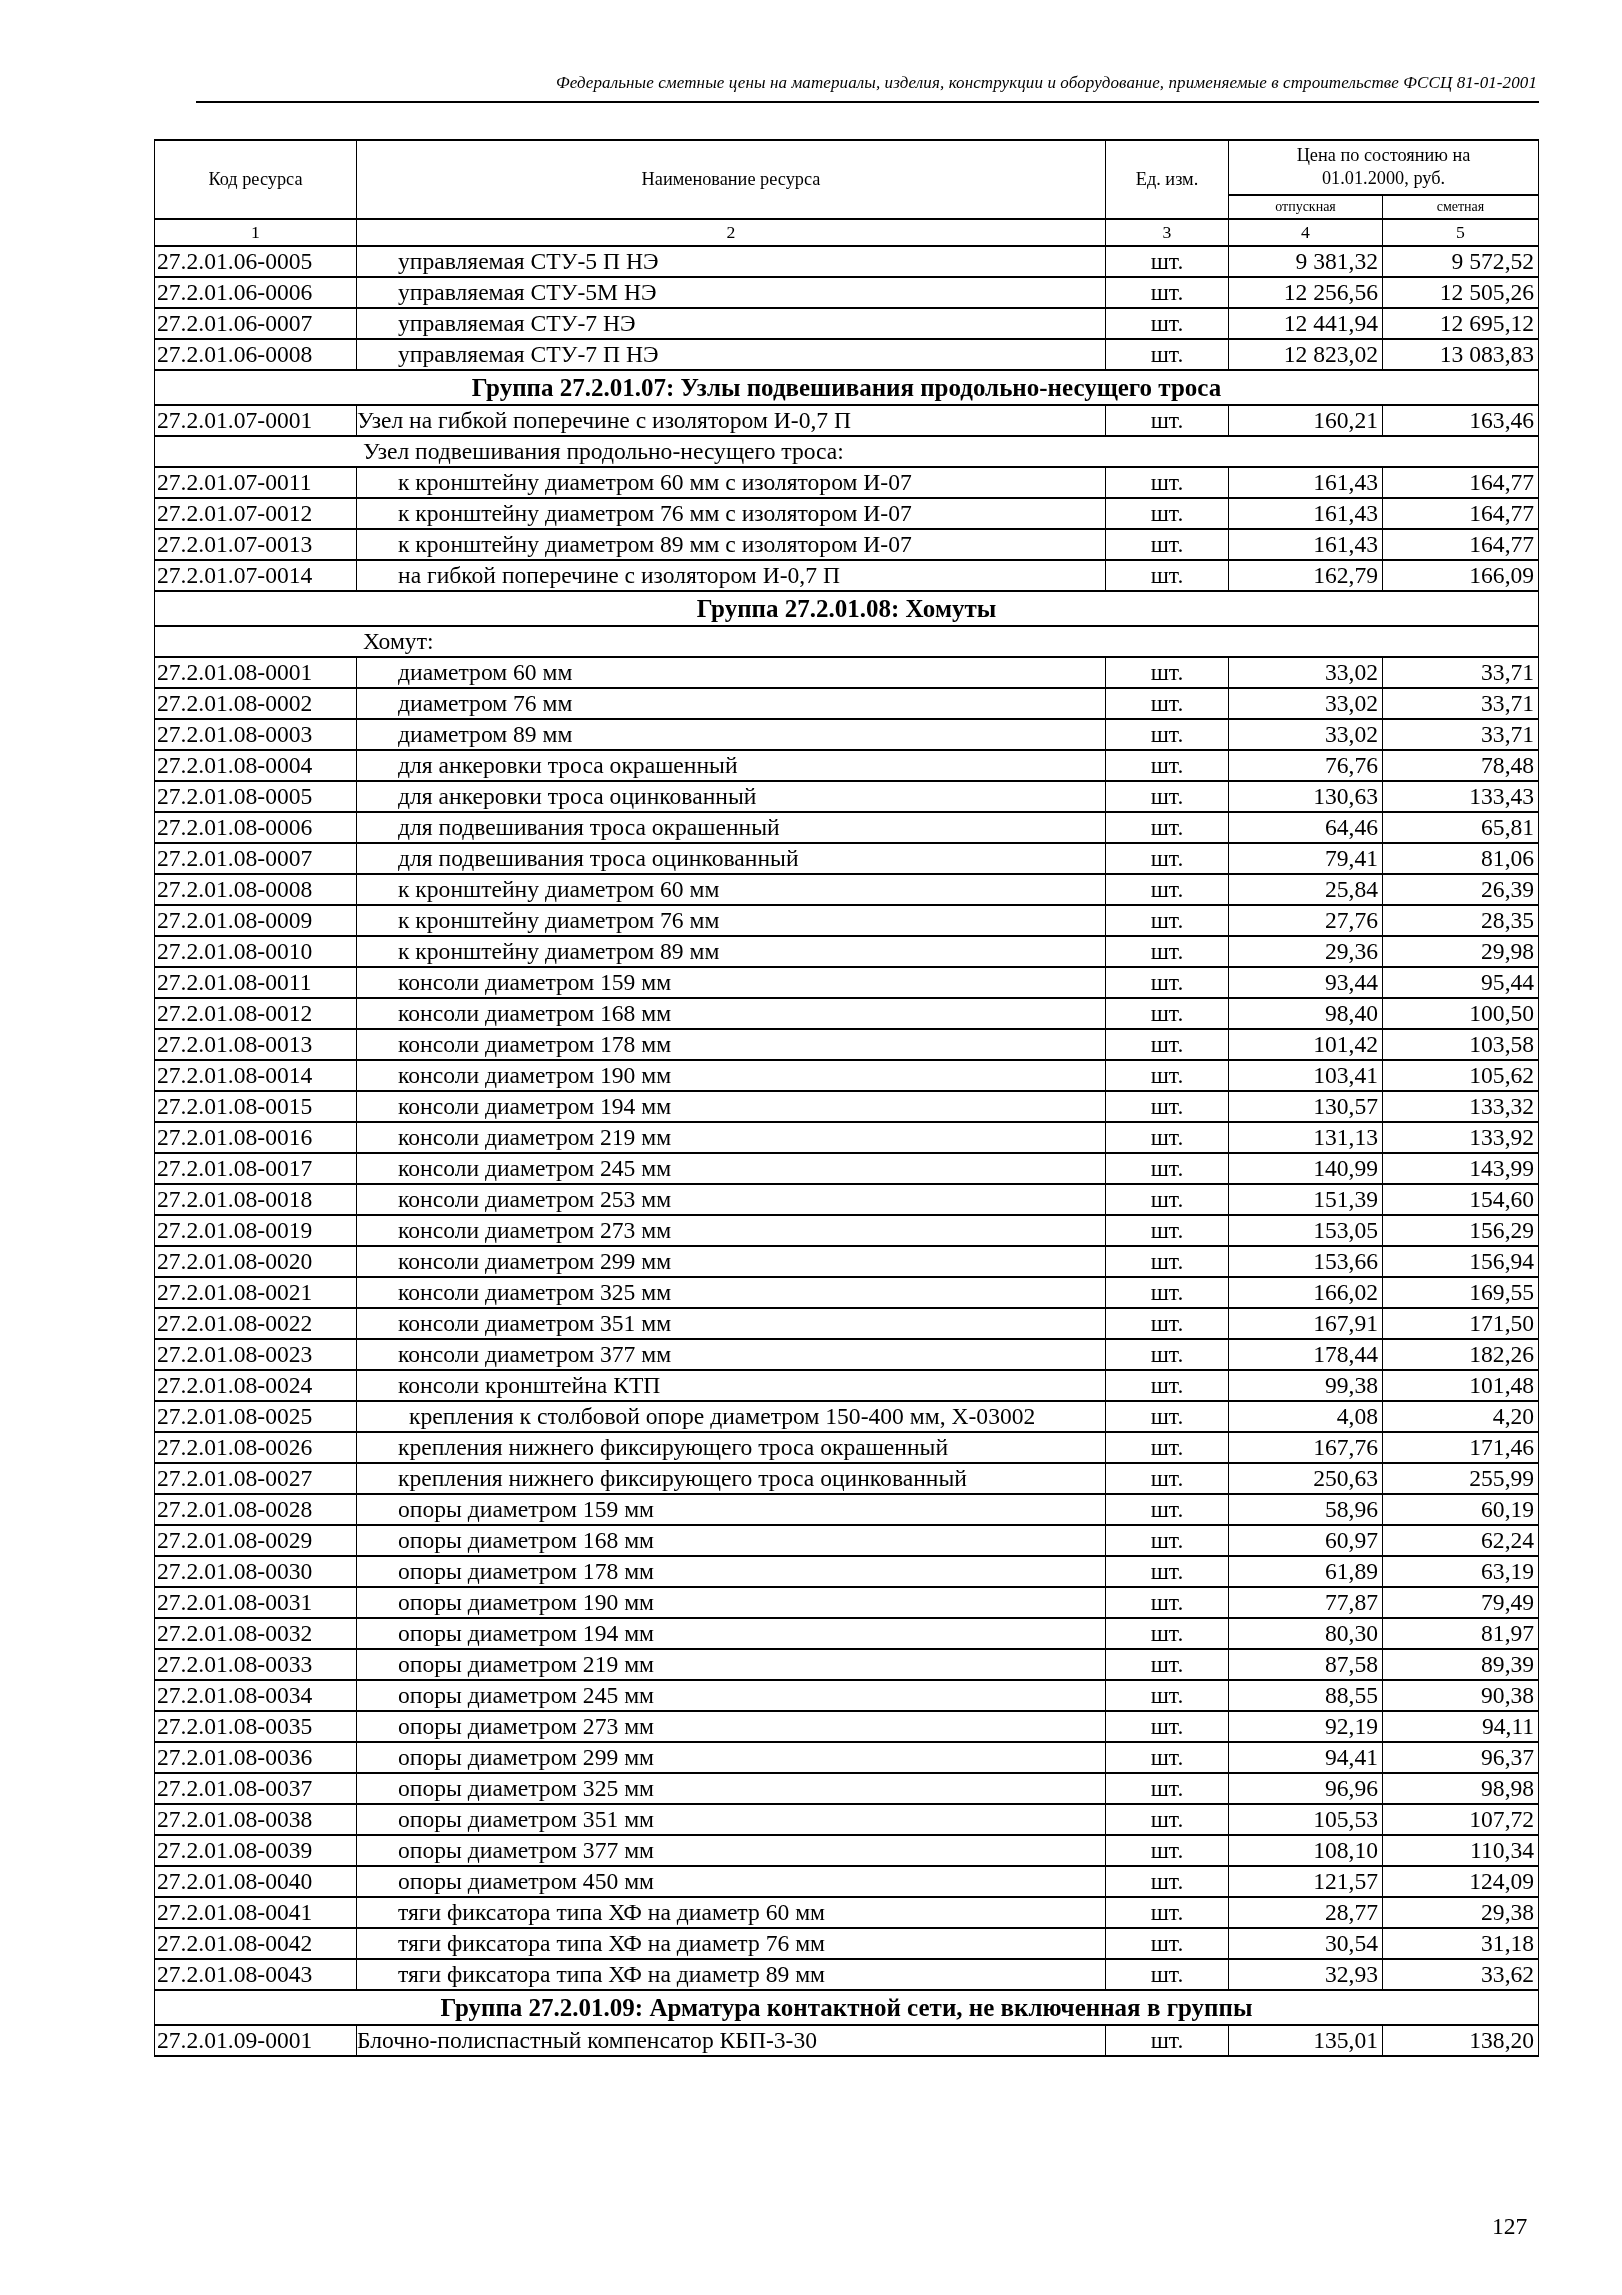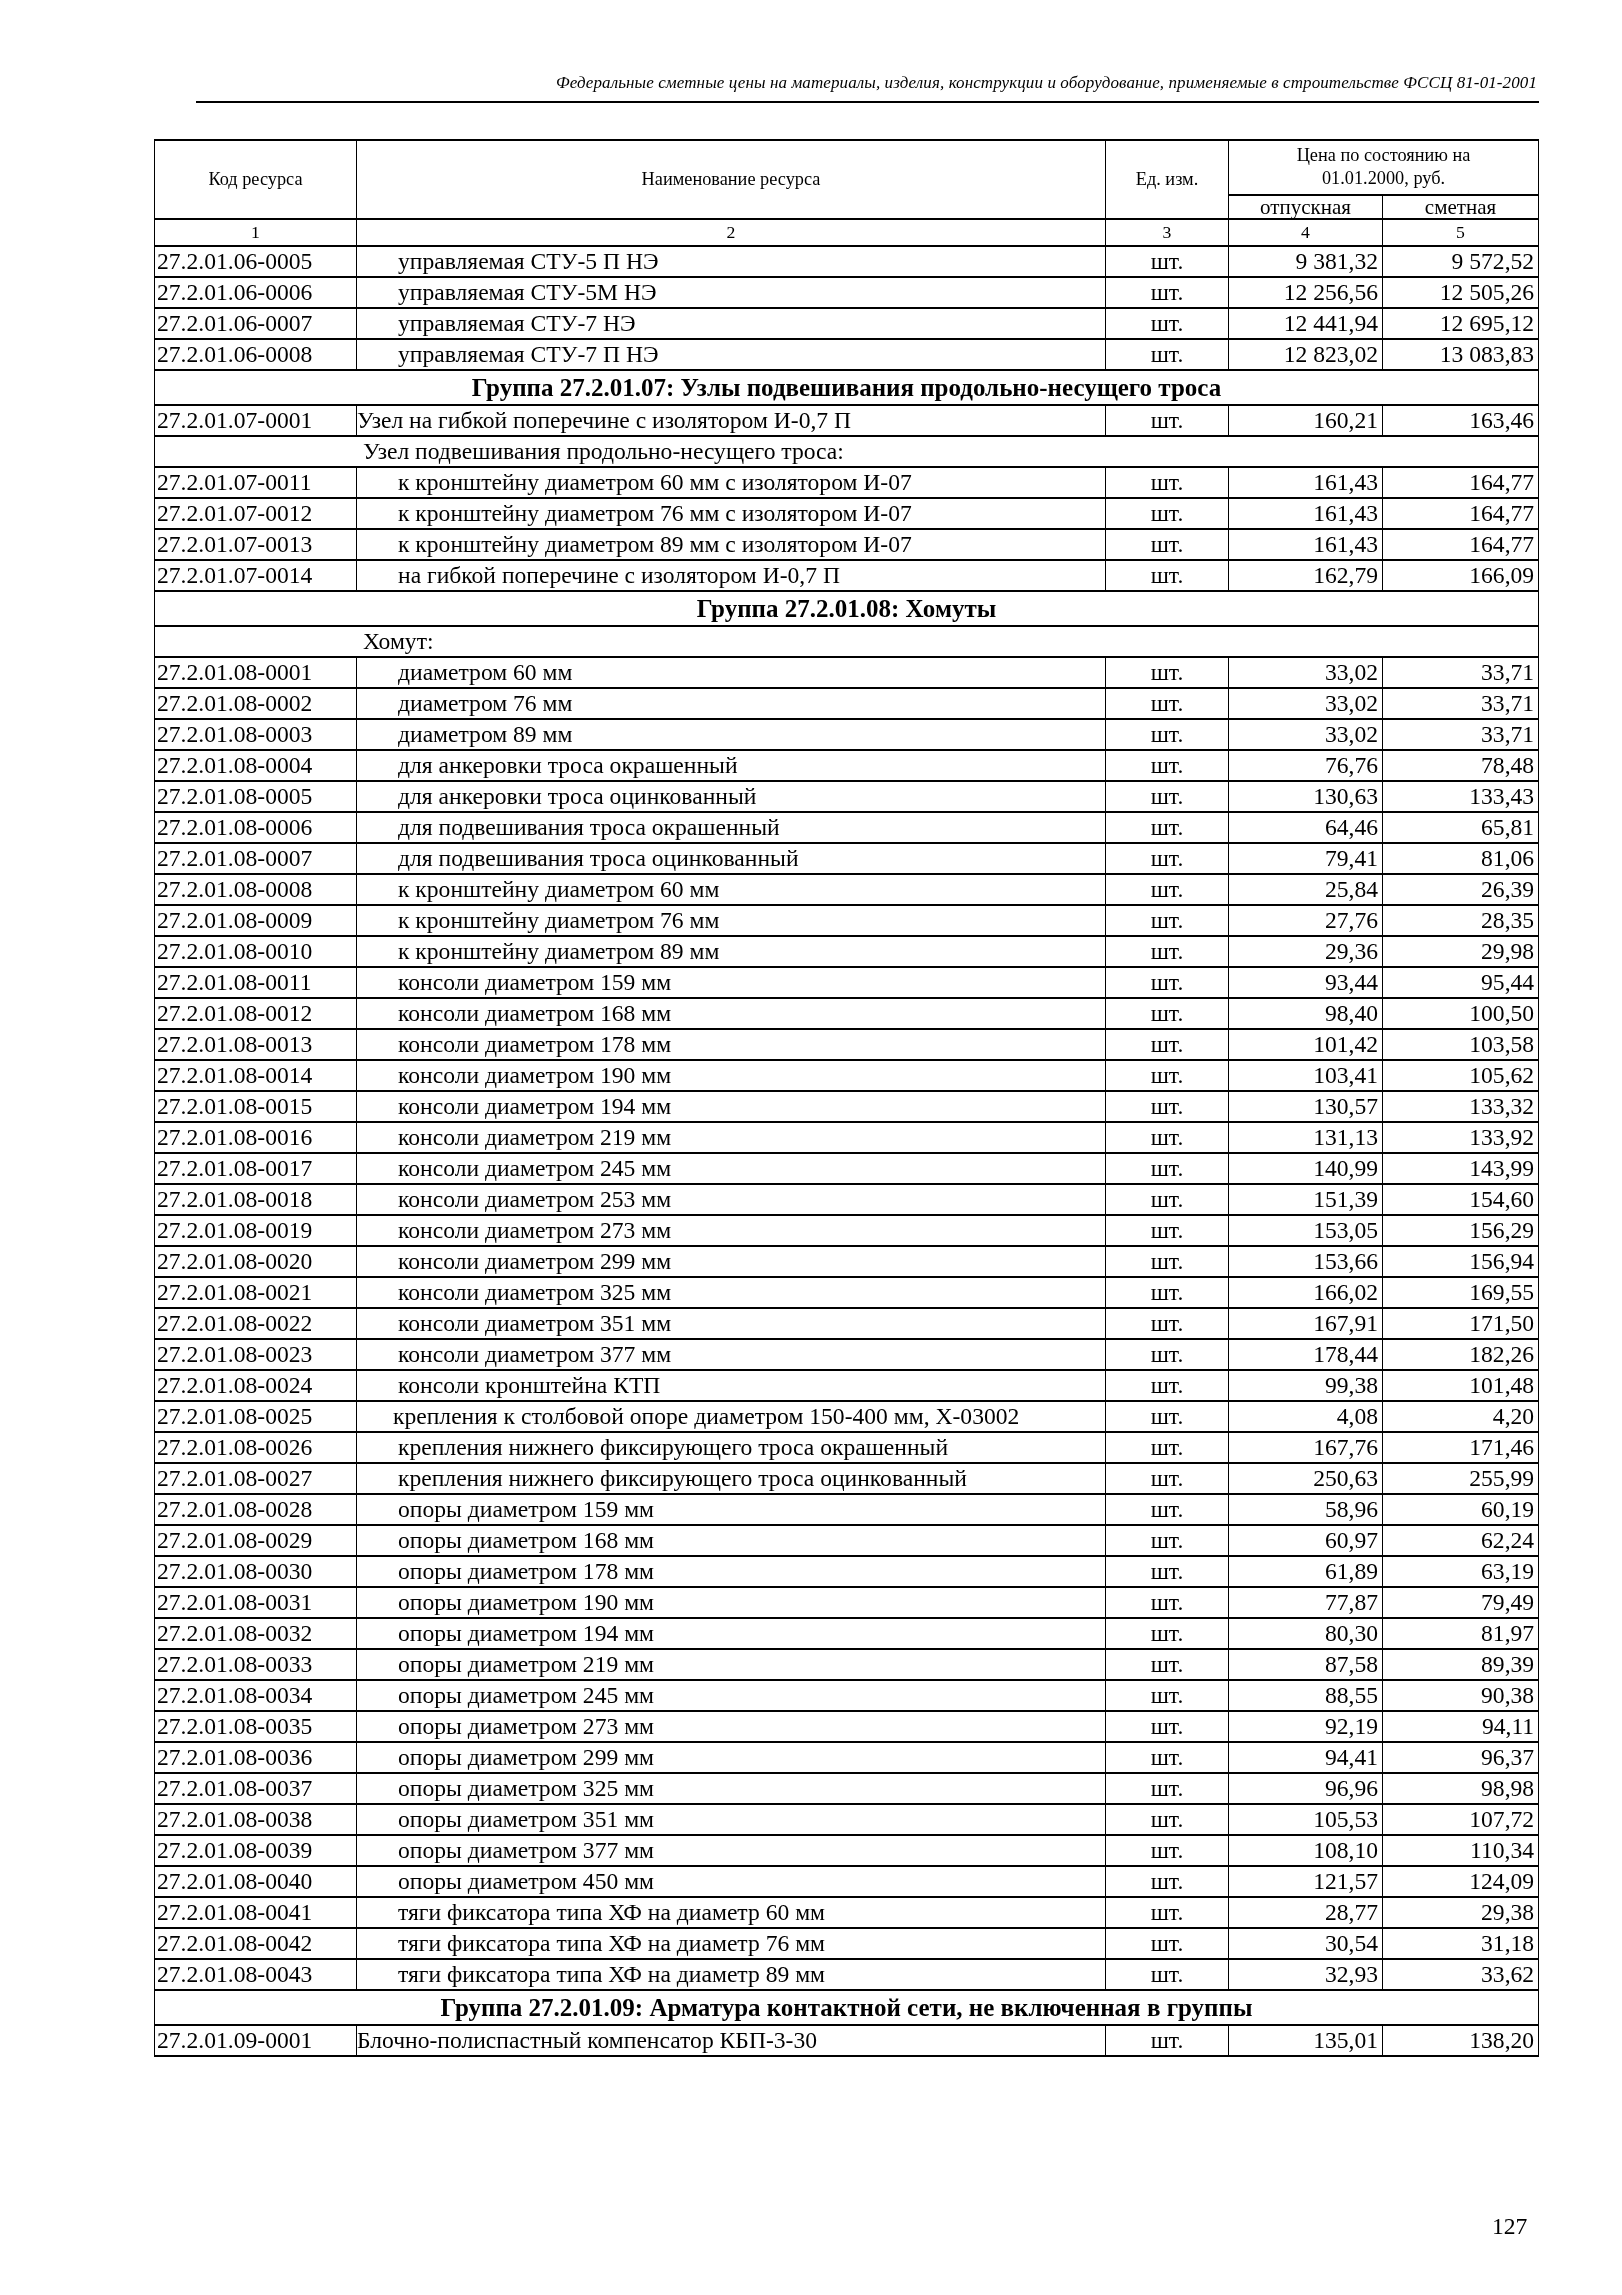--- a/index.html
+++ b/index.html
@@ -14,21 +14,21 @@
       position: absolute; left: 154px; top: 139px; width: 1384px;
       border-collapse: collapse; table-layout: fixed;
     }
     .price-table td, .price-table th {
       border-left: 1px solid #000; border-right: 1px solid #000;
       border-top: 2px solid #000; border-bottom: 2px solid #000;
       padding: 0 3.9px; font-weight: normal; vertical-align: top;
       font-size: 23.6px; line-height: 29px; white-space: nowrap; overflow: hidden;
     }
     .price-table th { font-size: 18.3px; line-height: 25px; vertical-align: middle; text-align: center; }
-    .price-table th.sub { font-size: 21px; line-height: 22px; border-top-width: 2px; }
+    .price-table th.sub { font-size: 14px; line-height: 22px; border-top-width: 2px; }
     .price-table .colnum td { font-size: 17.7px; line-height: 25px; text-align: center; vertical-align: middle; }
     .price-table td.code { padding-left: 2px; padding-right: 2.6px; }
     .price-table td.name { padding-left: 0; }
     .price-table td.name.indent { padding-left: 41px; }
     .price-table td.unit { text-align: center; }
     .price-table td.num { text-align: right; padding-right: 3.9px; }
     .price-table tr.group td { text-align: center; font-weight: bold; font-size: 25px; line-height: 33px; }
     .price-table tr.subheading td.name { padding-left: 6.5px; }
     .price-table td.wrap { white-space: normal; }
     .price-table tr.data td { height: 29px; }
@@ -308,21 +308,21 @@
       </tr>
       <tr class="data">
         <td class="code">27.2.01.08-0024</td>
         <td class="name indent">консоли кронштейна КТП</td>
         <td class="unit">шт.</td>
         <td class="num">99,38</td>
         <td class="num">101,48</td>
       </tr>
       <tr class="data">
         <td class="code">27.2.01.08-0025</td>
-        <td class="name indent wrap" style="padding-left: 2px; text-indent: 34px;">крепления к столбовой опоре диаметром 150-400 мм, Х-03002</td>
+        <td class="name indent wrap" style="padding-left: 18px; text-indent: 34px;">крепления к столбовой опоре диаметром 150-400 мм, Х-03002</td>
         <td class="unit">шт.</td>
         <td class="num">4,08</td>
         <td class="num">4,20</td>
       </tr>
       <tr class="data">
         <td class="code">27.2.01.08-0026</td>
         <td class="name indent">крепления нижнего фиксирующего троса окрашенный</td>
         <td class="unit">шт.</td>
         <td class="num">167,76</td>
         <td class="num">171,46</td>

